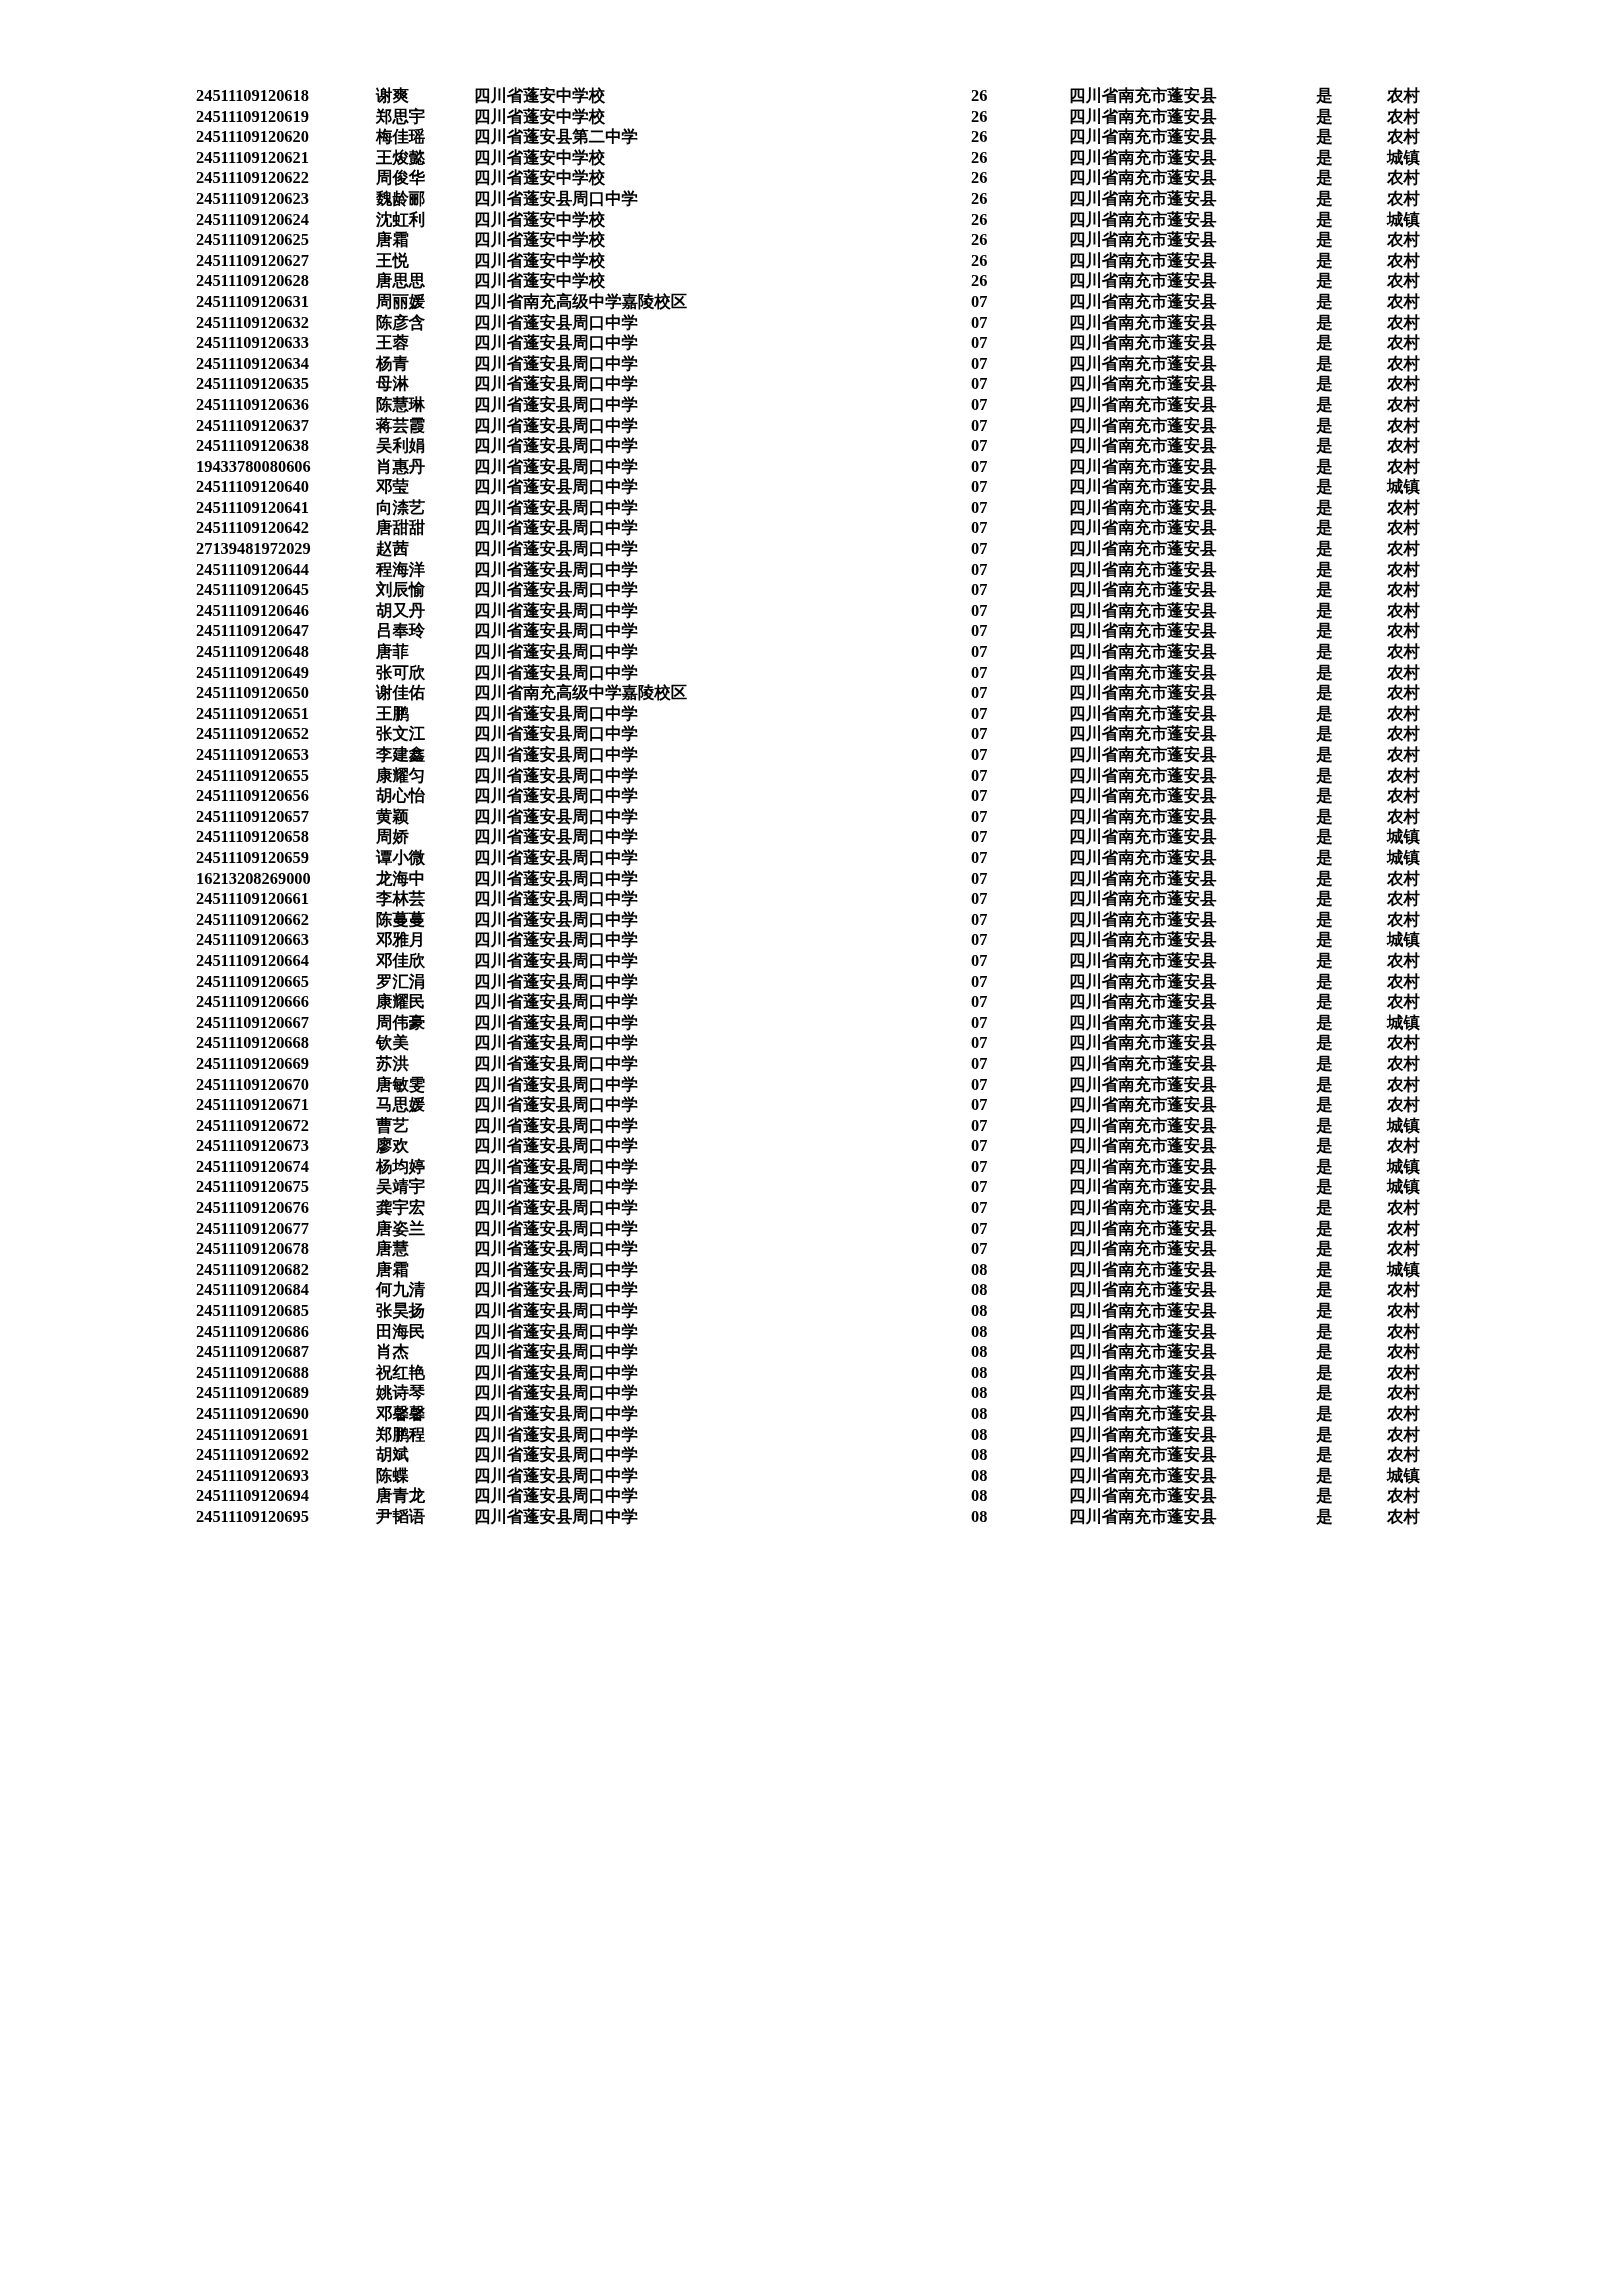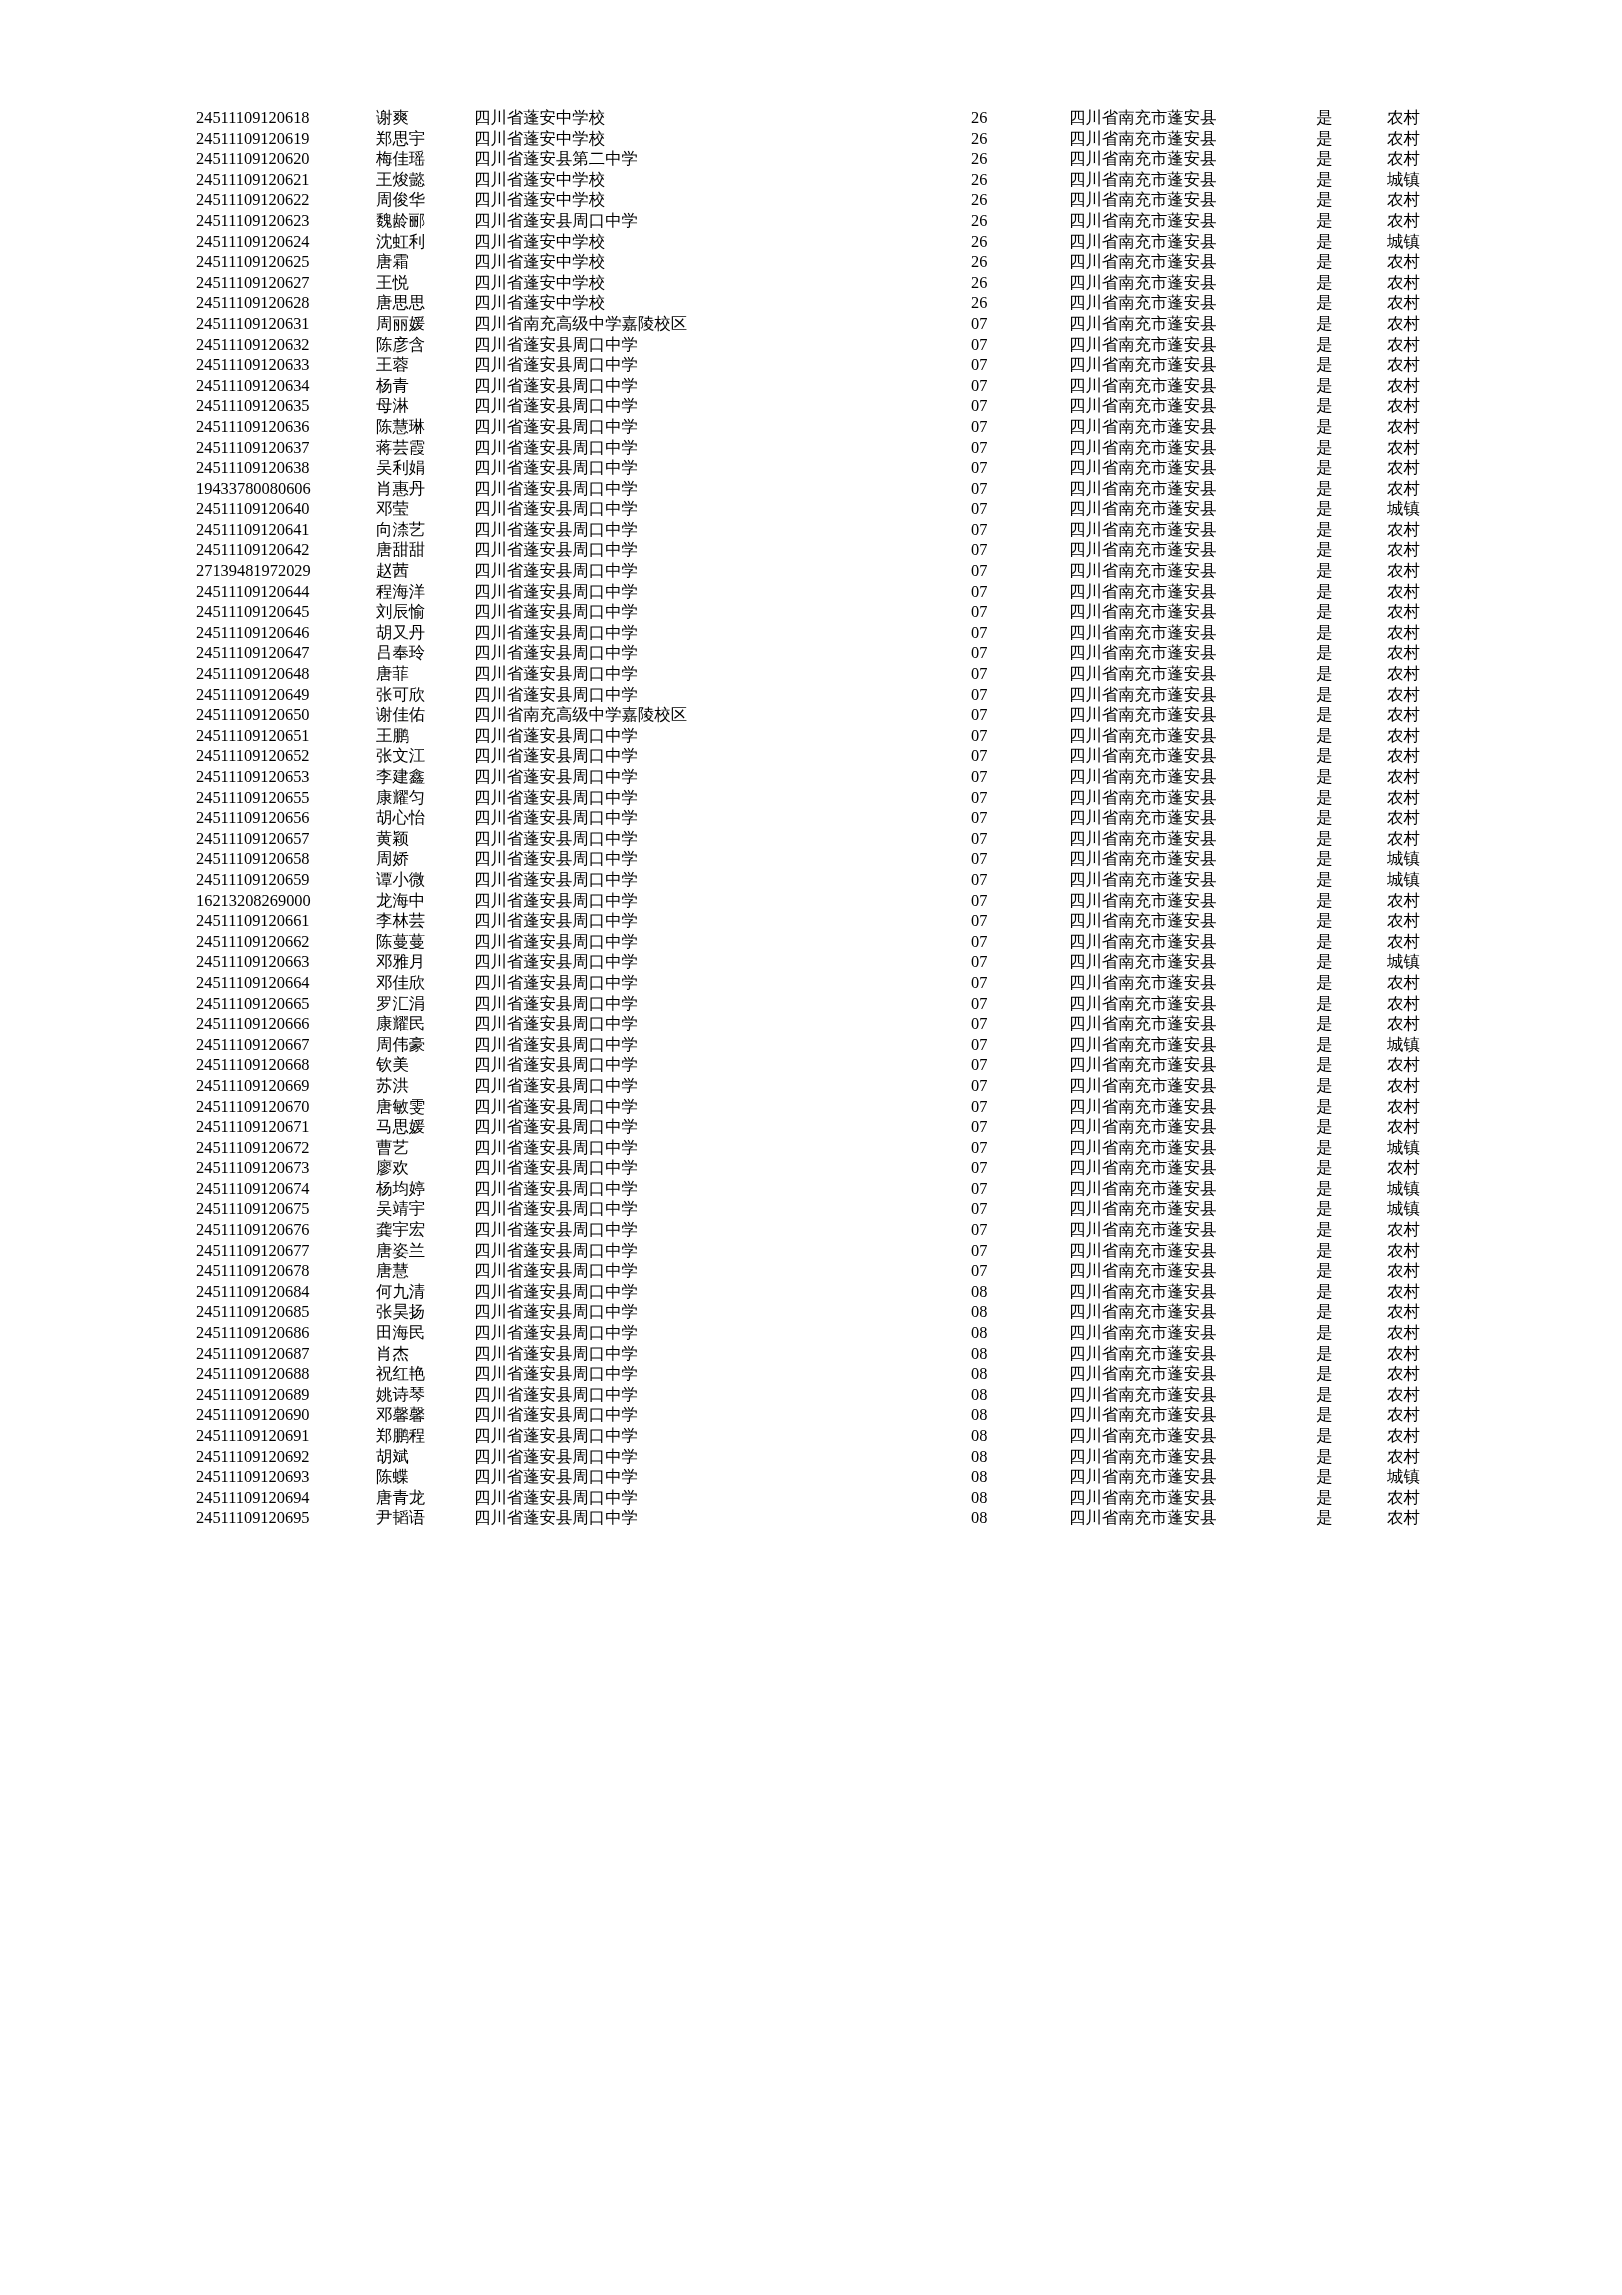--- a/index.html
+++ b/index.html
@@ -11,21 +11,22 @@
     width: 1623px;
     height: 2295px;
     font-family: "Liberation Serif", "DejaVu Serif", serif;
     color: #000000;
   }
   .page {
     position: relative;
     width: 1623px;
     height: 2295px;
     box-sizing: border-box;
-    padding: 110px 0 0 0;
+    padding: 88px 0 0 0;
+    font-weight: bold;
   }
   table.roster {
     border-collapse: collapse;
     table-layout: fixed;
     margin-left: 196px;
     width: 1204px;
     font-size: 16.4px;
     line-height: 1.0;
   }
   table.roster td {
@@ -574,20 +575,29 @@
         <tr>
           <td class="id">24511109120678</td>
           <td class="name">唐慧</td>
           <td class="school">四川省蓬安县周口中学</td>
           <td class="code">07</td>
           <td class="region">四川省南充市蓬安县</td>
           <td class="flag">是</td>
           <td class="type">农村</td>
         </tr>
         <tr>
+          <td class="id">24511109120682</td>
+          <td class="name">唐霜</td>
+          <td class="school">四川省蓬安县周口中学</td>
+          <td class="code">08</td>
+          <td class="region">四川省南充市蓬安县</td>
+          <td class="flag">是</td>
+          <td class="type">城镇</td>
+        </tr>
+        <tr>
           <td class="id">24511109120684</td>
           <td class="name">何九清</td>
           <td class="school">四川省蓬安县周口中学</td>
           <td class="code">08</td>
           <td class="region">四川省南充市蓬安县</td>
           <td class="flag">是</td>
           <td class="type">农村</td>
         </tr>
         <tr>
           <td class="id">24511109120685</td>

